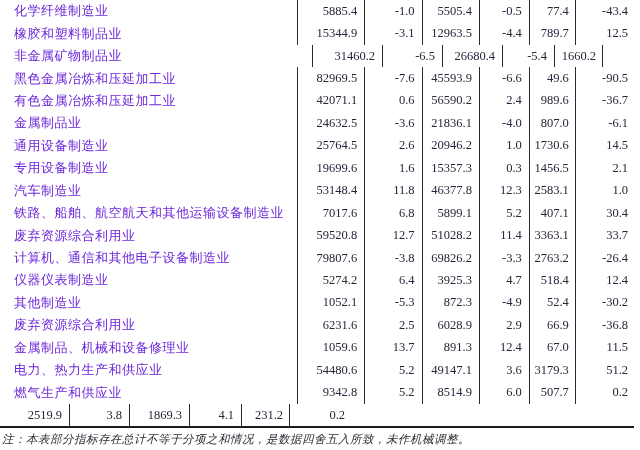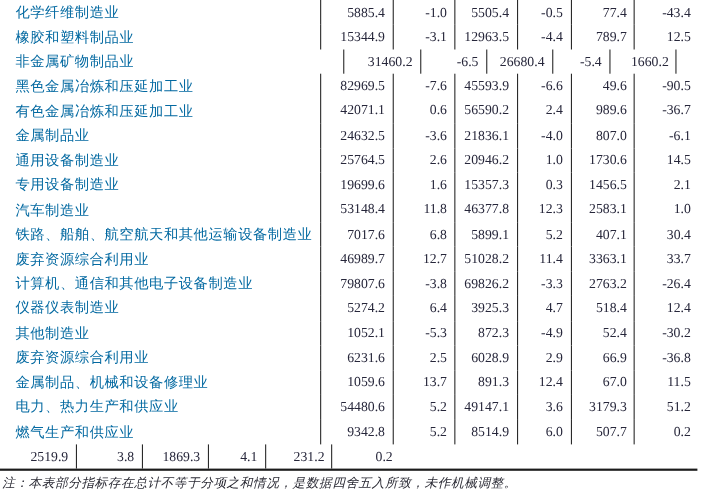--- a/index.html
+++ b/index.html
@@ -33,33 +33,33 @@
     display: flex;
     align-items: center;
     overflow: hidden;
     white-space: nowrap;
   }
   .c-name {
     width: 313px;
     padding-left: 14px;
     border-right: 1px solid #2a2a2a;
     font-size: 13px;
-    color: #0369a1;
+    color: #6d28d9;
     letter-spacing: 0.5px;
   }
   .c-num {
     justify-content: flex-end;
     font-size: 12.5px;
     color: #26263a;
   }
   .c1 { width: 70px; padding-right: 7px; border-right: 1px solid #2a2a2a; }
   .c2 { width: 60px; padding-right: 7px; border-right: 1px solid #2a2a2a; }
   .c3 { width: 60px; padding-right: 7px; border-right: 1px solid #2a2a2a; }
   .c4 { width: 52px; padding-right: 7px; border-right: 1px solid #2a2a2a; }
-  .c5 { width: 48px; padding-right: 6px; border-right: 1px solid #2a2a2a; margin-left: 12px; }
+  .c5 { width: 48px; padding-right: 6px; border-right: 1px solid #2a2a2a; }
   .c6 { width: 61px; padding-right: 6px; }
   .note {
     position: absolute;
     top: 432px;
     left: 2px;
     width: 630px;
     font-size: 11.5px;
     font-style: italic;
     color: #2a2a34;
     letter-spacing: 0.5px;
@@ -165,21 +165,21 @@
     <div class="cell c-num c1">7017.6</div>
     <div class="cell c-num c2">6.8</div>
     <div class="cell c-num c3">5899.1</div>
     <div class="cell c-num c4">5.2</div>
     <div class="cell c-num c5">407.1</div>
     <div class="cell c-num c6">30.4</div>
   </div>
 
   <div class="row">
     <div class="cell c-name">废弃资源综合利用业</div>
-    <div class="cell c-num c1">46989.7</div>
+    <div class="cell c-num c1">59520.8</div>
     <div class="cell c-num c2">12.7</div>
     <div class="cell c-num c3">51028.2</div>
     <div class="cell c-num c4">11.4</div>
     <div class="cell c-num c5">3363.1</div>
     <div class="cell c-num c6">33.7</div>
   </div>
 
   <div class="row">
     <div class="cell c-name">计算机、通信和其他电子设备制造业</div>
     <div class="cell c-num c1">79807.6</div>

